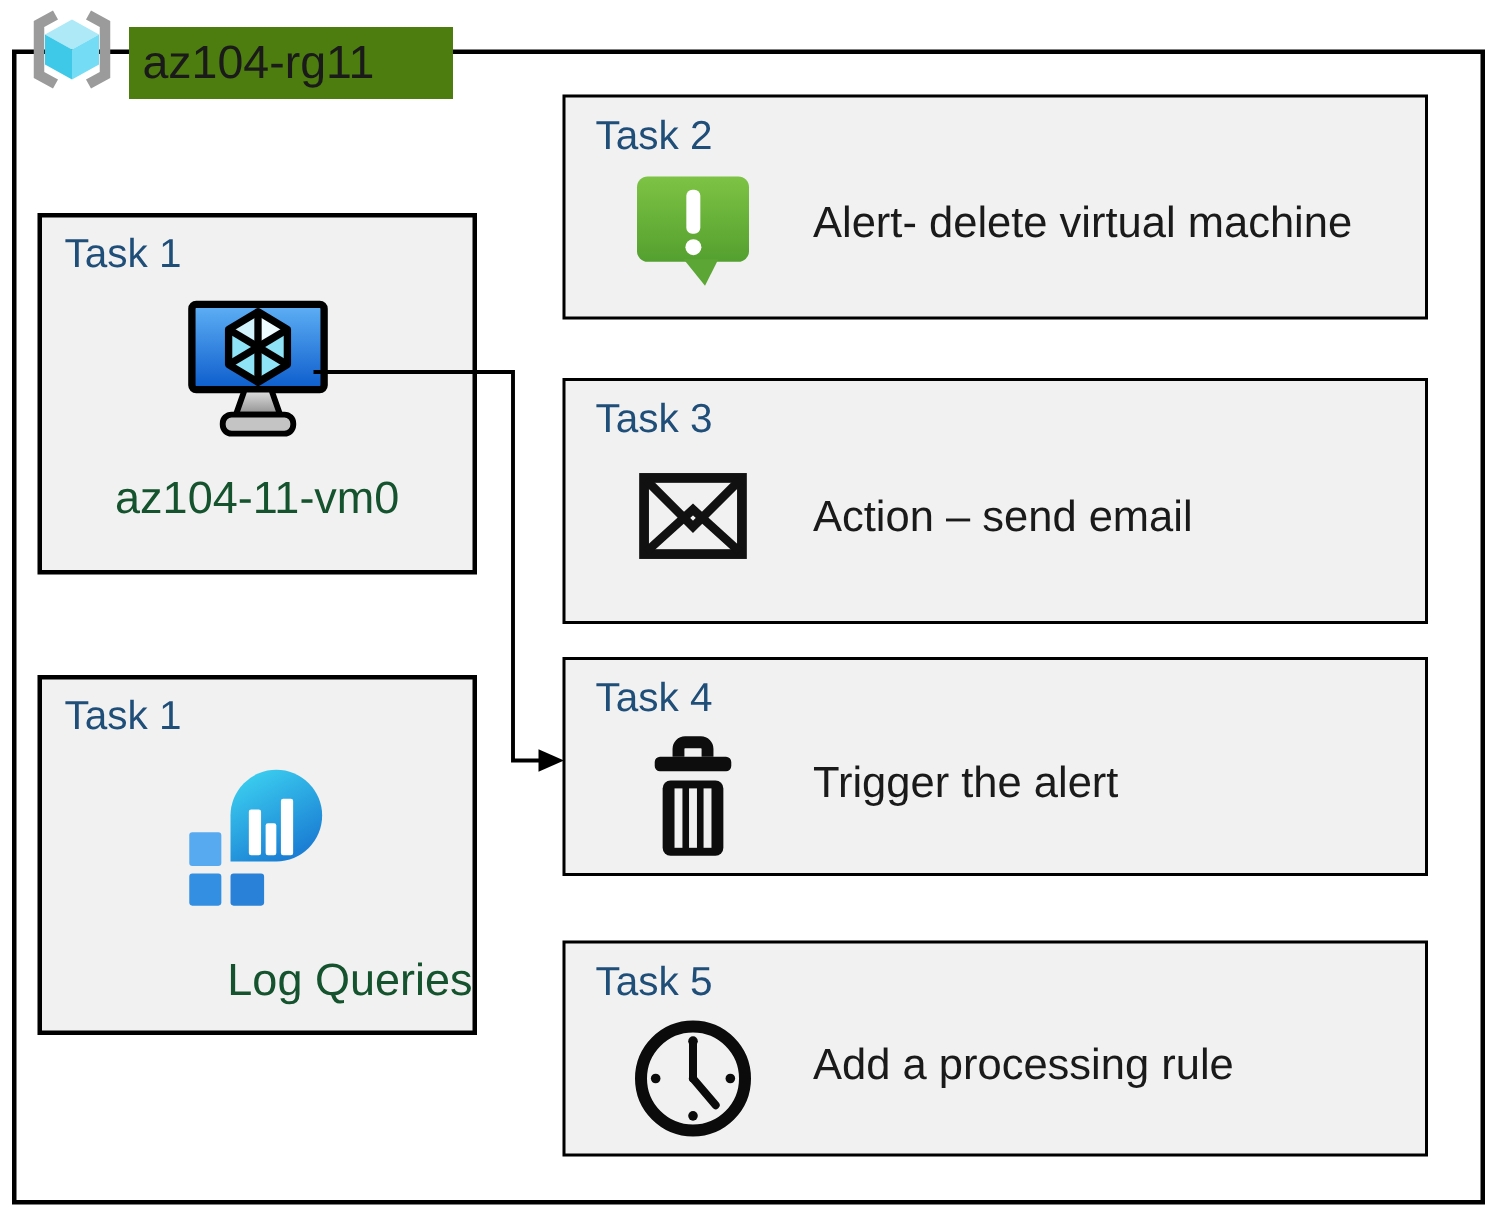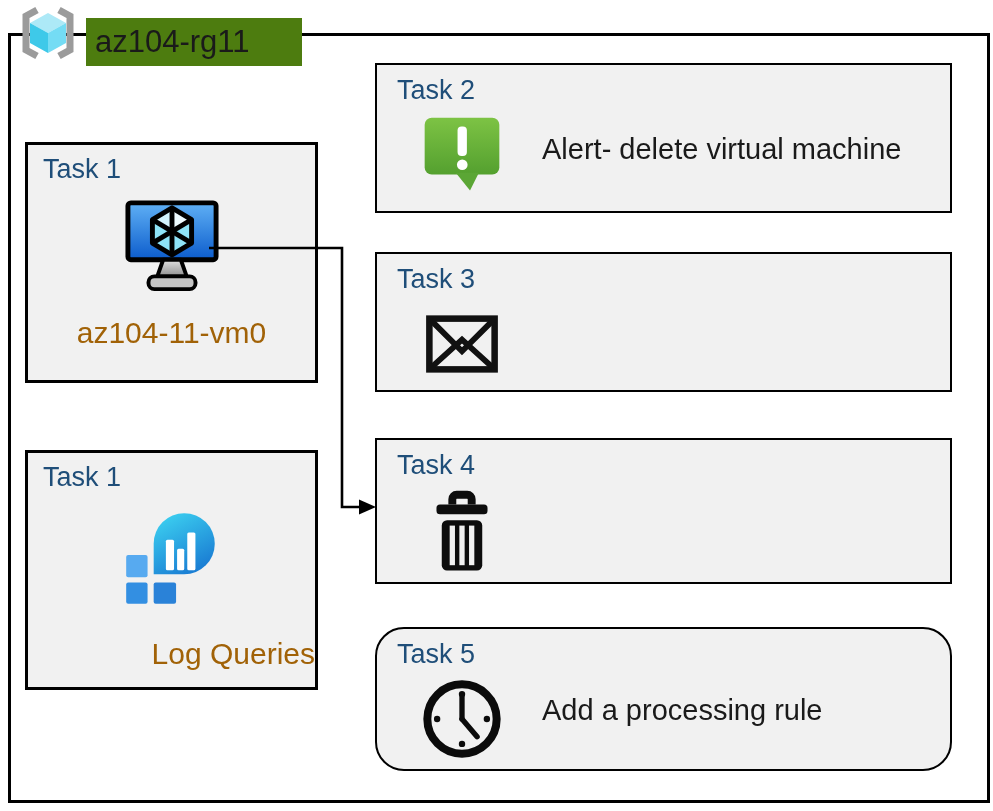--- a/index.html
+++ b/index.html
@@ -19,23 +19,23 @@
   }
   .rg-icon{position:absolute;left:13px;top:5px;z-index:4;}
 
   
   .box{position:absolute;background:#f1f1f1;box-sizing:border-box;}
   .left-box{left:25px;width:293px;height:241px;border:3px solid #000;}
   #task1-box{top:142px;}
   #task6-box{top:450px;height:240px;}
   .right-box{left:375px;width:577px;border:2px solid #000;}
   #task2-box{top:63px;height:150px;padding-left:16px;}
-  #task3-box{top:252px;height:140px;}
+  #task3-box{top:252px;height:164px;}
   #task4-box{top:438px;height:146px;}
-  #task5-box{top:627px;height:144px;border-radius:29px;}
+  #task5-box{top:627px;height:144px;}
 
   .heading{
     position:absolute;font-size:27px;color:#1F4E79;white-space:nowrap;
   }
   .right-box .heading{left:20px;top:10px;}
   .left-box .heading{left:15px;top:9px;}
 
   .right-icon{
     position:absolute;left:45px;top:40px;width:80px;height:100px;
     display:flex;align-items:center;justify-content:center;
@@ -44,21 +44,21 @@
     position:absolute;left:145px;top:22px;bottom:0;right:8px;
     display:flex;align-items:center;font-size:29px;color:#1a1a1a;white-space:nowrap;margin-left:20px;
   }
   .left-icon{
     position:absolute;left:0;width:100%;display:flex;justify-content:center;
   }
   #task1-box .left-icon{top:54px;}
   #task6-box .left-icon{top:51px;}
   .left-label{
     position:absolute;left:0;width:100%;text-align:center;
-    font-size:30px;color:#a16207;white-space:nowrap;
+    font-size:30px;color:#14532d;white-space:nowrap;
   }
   #task1-box .left-label{top:171px;}
   #task6-box .left-label{top:184px;text-align:right;}
 
   .connector{position:absolute;left:0;top:0;z-index:2;pointer-events:none;}
 </style>
 </head>
 <body>
 
 <div class="rg-container"></div>
@@ -151,34 +151,36 @@
 
 <div class="box right-box" id="task3-box">
   <div class="heading">Task 3</div>
   <div class="right-icon">
     <svg width="74" height="58" viewBox="0 0 100 80">
       <rect x="5" y="5" width="90" height="70" fill="none" stroke="#111" stroke-width="9"></rect>
       <path d="M7,73 L50,34 L93,73" fill="none" stroke="#111" stroke-width="8"></path>
       <path d="M7,7 L50,50 L93,7" fill="none" stroke="#111" stroke-width="8"></path>
     </svg>
   </div>
+  <div class="right-label">Action – send email</div>
 </div>
 
 <div class="box right-box" id="task4-box">
   <div class="heading">Task 4</div>
   <div class="right-icon">
     <svg width="62" height="88" viewBox="0 0 70 100">
       <path d="M24,21 v-6 a5,5 0 0 1 5,-5 h12 a5,5 0 0 1 5,5 v6" fill="none" stroke="#0d0d0d" stroke-width="9"></path>
       <rect x="6" y="21" width="58" height="11" rx="4" fill="#0d0d0d"></rect>
       <rect x="12" y="39" width="46" height="57" rx="6" fill="#0d0d0d"></rect>
       <rect x="21" y="45" width="6" height="45" fill="#f1f1f1"></rect>
       <rect x="32" y="45" width="6" height="45" fill="#f1f1f1"></rect>
       <rect x="43" y="45" width="6" height="45" fill="#f1f1f1"></rect>
     </svg>
   </div>
+  <div class="right-label">Trigger the alert</div>
 </div>
 
 <div class="box right-box" id="task5-box">
   <div class="heading">Task 5</div>
   <div class="right-icon">
     <svg width="84" height="84" viewBox="0 0 90 90">
       <circle cx="45" cy="45" r="39" fill="none" stroke="#0b0b0b" stroke-width="9"></circle>
       <circle cx="45" cy="17" r="3.6" fill="#0b0b0b"></circle>
       <circle cx="73" cy="45" r="3.6" fill="#0b0b0b"></circle>
       <circle cx="45" cy="73" r="3.6" fill="#0b0b0b"></circle>

